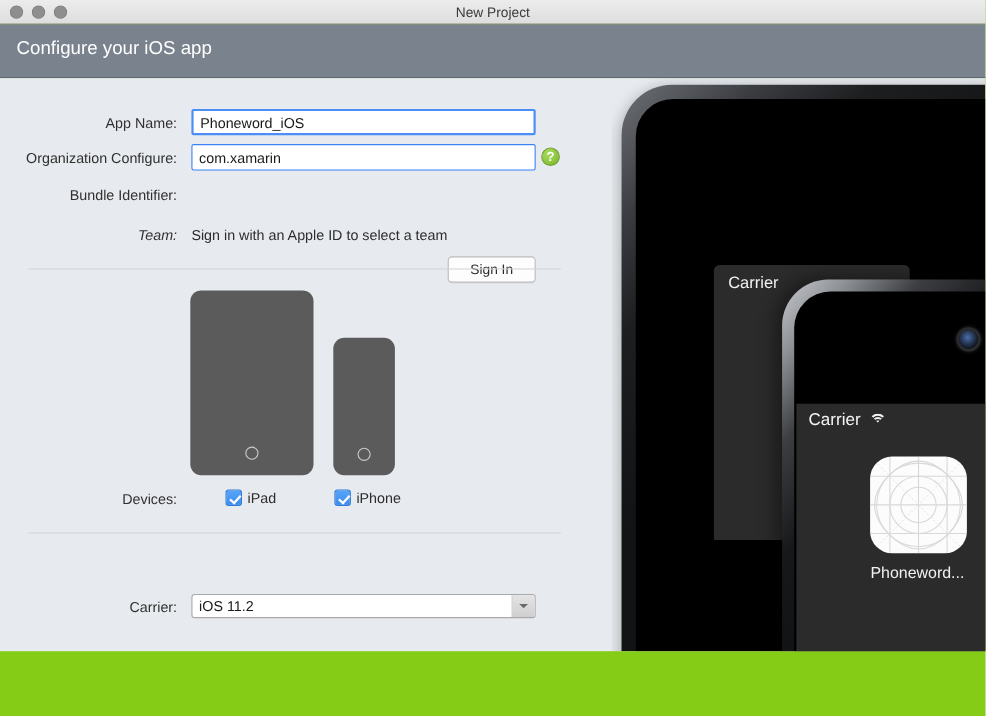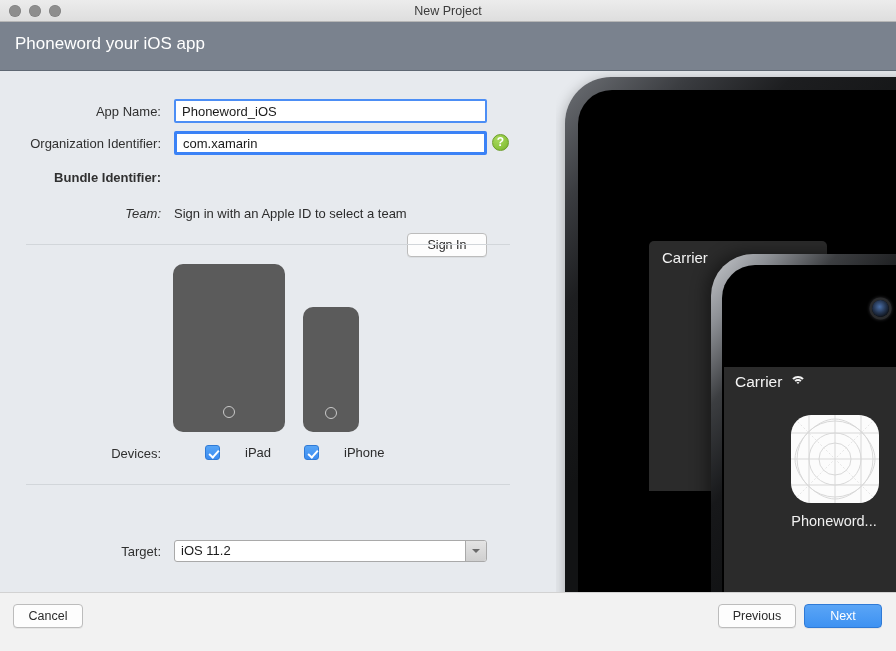--- a/index.html
+++ b/index.html
@@ -46,21 +46,21 @@
   
   .form-panel { position:absolute; left:0; top:0; width:556px; height:521px; }
   .lbl {
     position:absolute; text-align:right; width:146px; left:15px;
     font-size:13px; color:#303030;
   }
 
   .field {
     position:absolute; left:174px;
     height:24px; background:#ffffff;
-    border:3px solid #3b82f6; border-radius:2px;
+    border:1px solid #3b82f6; border-radius:2px;
     font-size:13px; color:#1a1a1a;
     padding:0 6px; line-height:22px;
     font-family:"Liberation Sans", sans-serif;
   }
   .field.focused { border:2px solid #4c8ef5; line-height:20px; }
 
   .static-val {
     position:absolute; left:175px; font-size:13px; color:#b0b0b0;
   }
   .team-text { position:absolute; left:174px; font-size:13px; color:#2c2c2c; }
@@ -87,21 +87,21 @@
   }
 
   
   .device-shape {
     position:absolute; background:#5b5b5b; border-radius:10px;
   }
   .home-btn {
     position:absolute; border-radius:50%;
     border:1.5px solid #c9c9c9; background:transparent;
   }
-  .checkrow { position:absolute; display:flex; align-items:center; gap:25px; }
+  .checkrow { position:absolute; display:flex; align-items:center; gap:5px; }
   .checkbox {
     width:15px; height:15px; border-radius:3px;
     background:linear-gradient(to bottom,#57a5f7,#3c8cf0);
     border:1px solid #2f7ad6;
     position:relative;
   }
   .checkbox::after {
     content:""; position:absolute; left:4.5px; top:1.5px;
     width:4px; height:8px; border:solid #fff;
     border-width:0 2px 2px 0; transform:rotate(42deg);
@@ -215,35 +215,35 @@
   <div class="titlebar">
     <div class="traffic">
       <span class="light"></span>
       <span class="light"></span>
       <span class="light"></span>
     </div>
     <div class="window-title">New Project</div>
   </div>
 
   <div class="header">
-    <div class="header-title">Phoneword your iOS app</div>
+    <div class="header-title">Configure your iOS app</div>
   </div>
 
   <div class="body-area">
 
     <div class="form-panel">
 
       <div class="lbl" style="top:33px;">App Name:</div>
       <input class="field focused" style="top: 28px; width: 313px;" value="Phoneword_iOS">
 
-      <div class="lbl" style="top:65px;">Organization Identifier:</div>
+      <div class="lbl" style="top:65px;">Organization Configure:</div>
       <input class="field" style="top: 60px; width: 313px;" value="com.xamarin">
       <div class="help-icon" style="top:63px;">?</div>
 
-      <div class="lbl" style="top:99px;font-weight:bold;">Bundle Identifier:</div>
+      <div class="lbl" style="top:99px;">Bundle Identifier:</div>
 
       <div class="lbl" style="top:135px;font-style:italic;">Team:</div>
       <div class="team-text" style="top:135px;">Sign in with an Apple ID to select a team</div>
       <button class="btn signin" style="top:130px;margin-top:32px;">Sign In</button>
 
       <div class="divider" style="top:173px;"></div>
 
       <div class="device-shape" style="left:173px; top:193px; width:112px; height:168px;">
         <div class="home-btn" style="left:50%; top:142px; margin-left:-6px; width:12px; height:12px;"></div>
       </div>
@@ -256,21 +256,21 @@
         <span class="checkbox"></span>
         <span class="check-label">iPad</span>
       </div>
       <div class="checkrow" style="left:304px; top:374px;">
         <span class="checkbox"></span>
         <span class="check-label">iPhone</span>
       </div>
 
       <div class="divider" style="top:413px;"></div>
 
-      <div class="lbl" style="top:473px;">Target:</div>
+      <div class="lbl" style="top:473px;">Carrier:</div>
       <div class="combo" style="top:469px;">
         <span class="combo-val">iOS 11.2</span>
         <span class="combo-arrow"></span>
       </div>
     </div>
 
     <div class="preview">
 
       <div class="ipad">
         <div class="ipad-screen">
@@ -315,18 +315,13 @@
               </svg>
             </div>
 
             <div class="app-label">Phoneword...</div>
           </div>
         </div>
       </div>
     </div>
   </div>
 
-  <div class="footer">
-    <button class="btn btn-cancel">Cancel</button>
-    <button class="btn btn-prev">Previous</button>
-    <button class="btn btn-next">Next</button>
-  </div>
 </div>
 
 </body></html>

